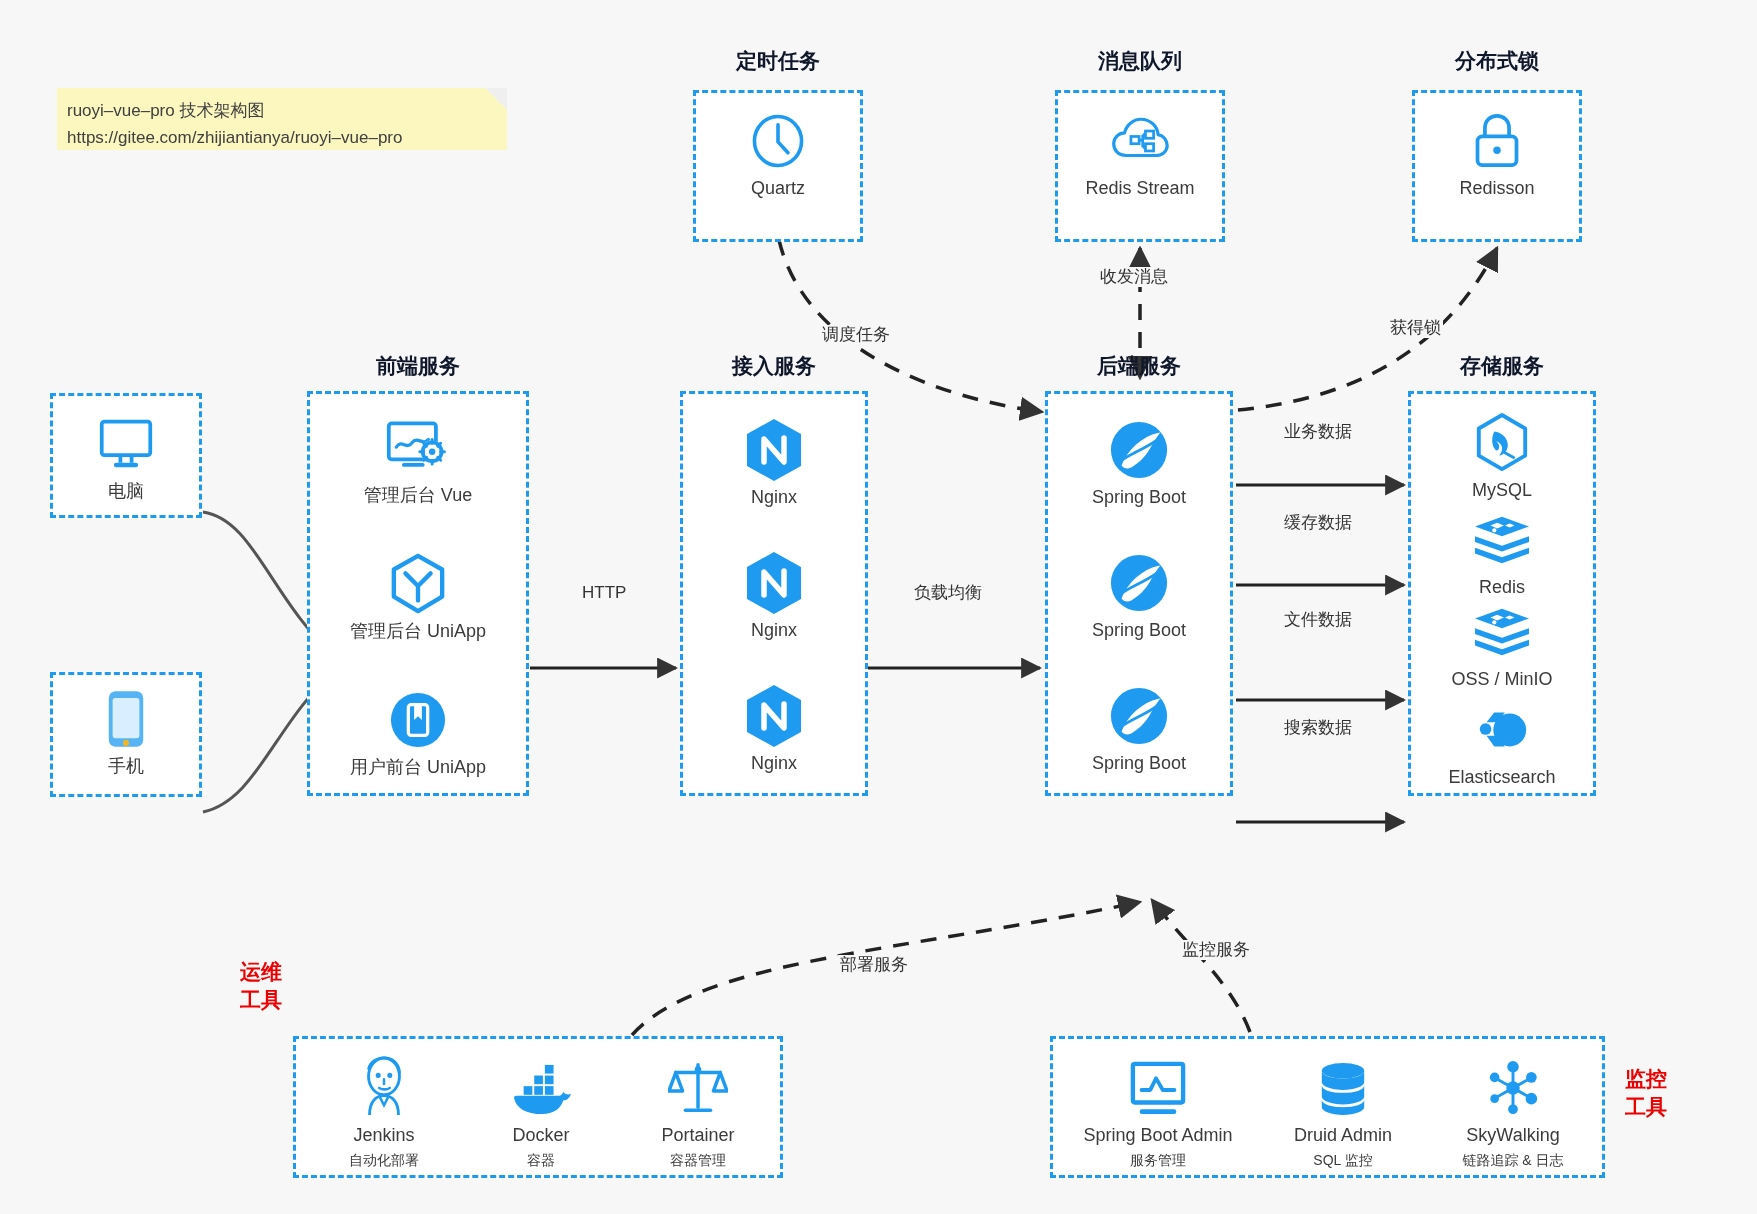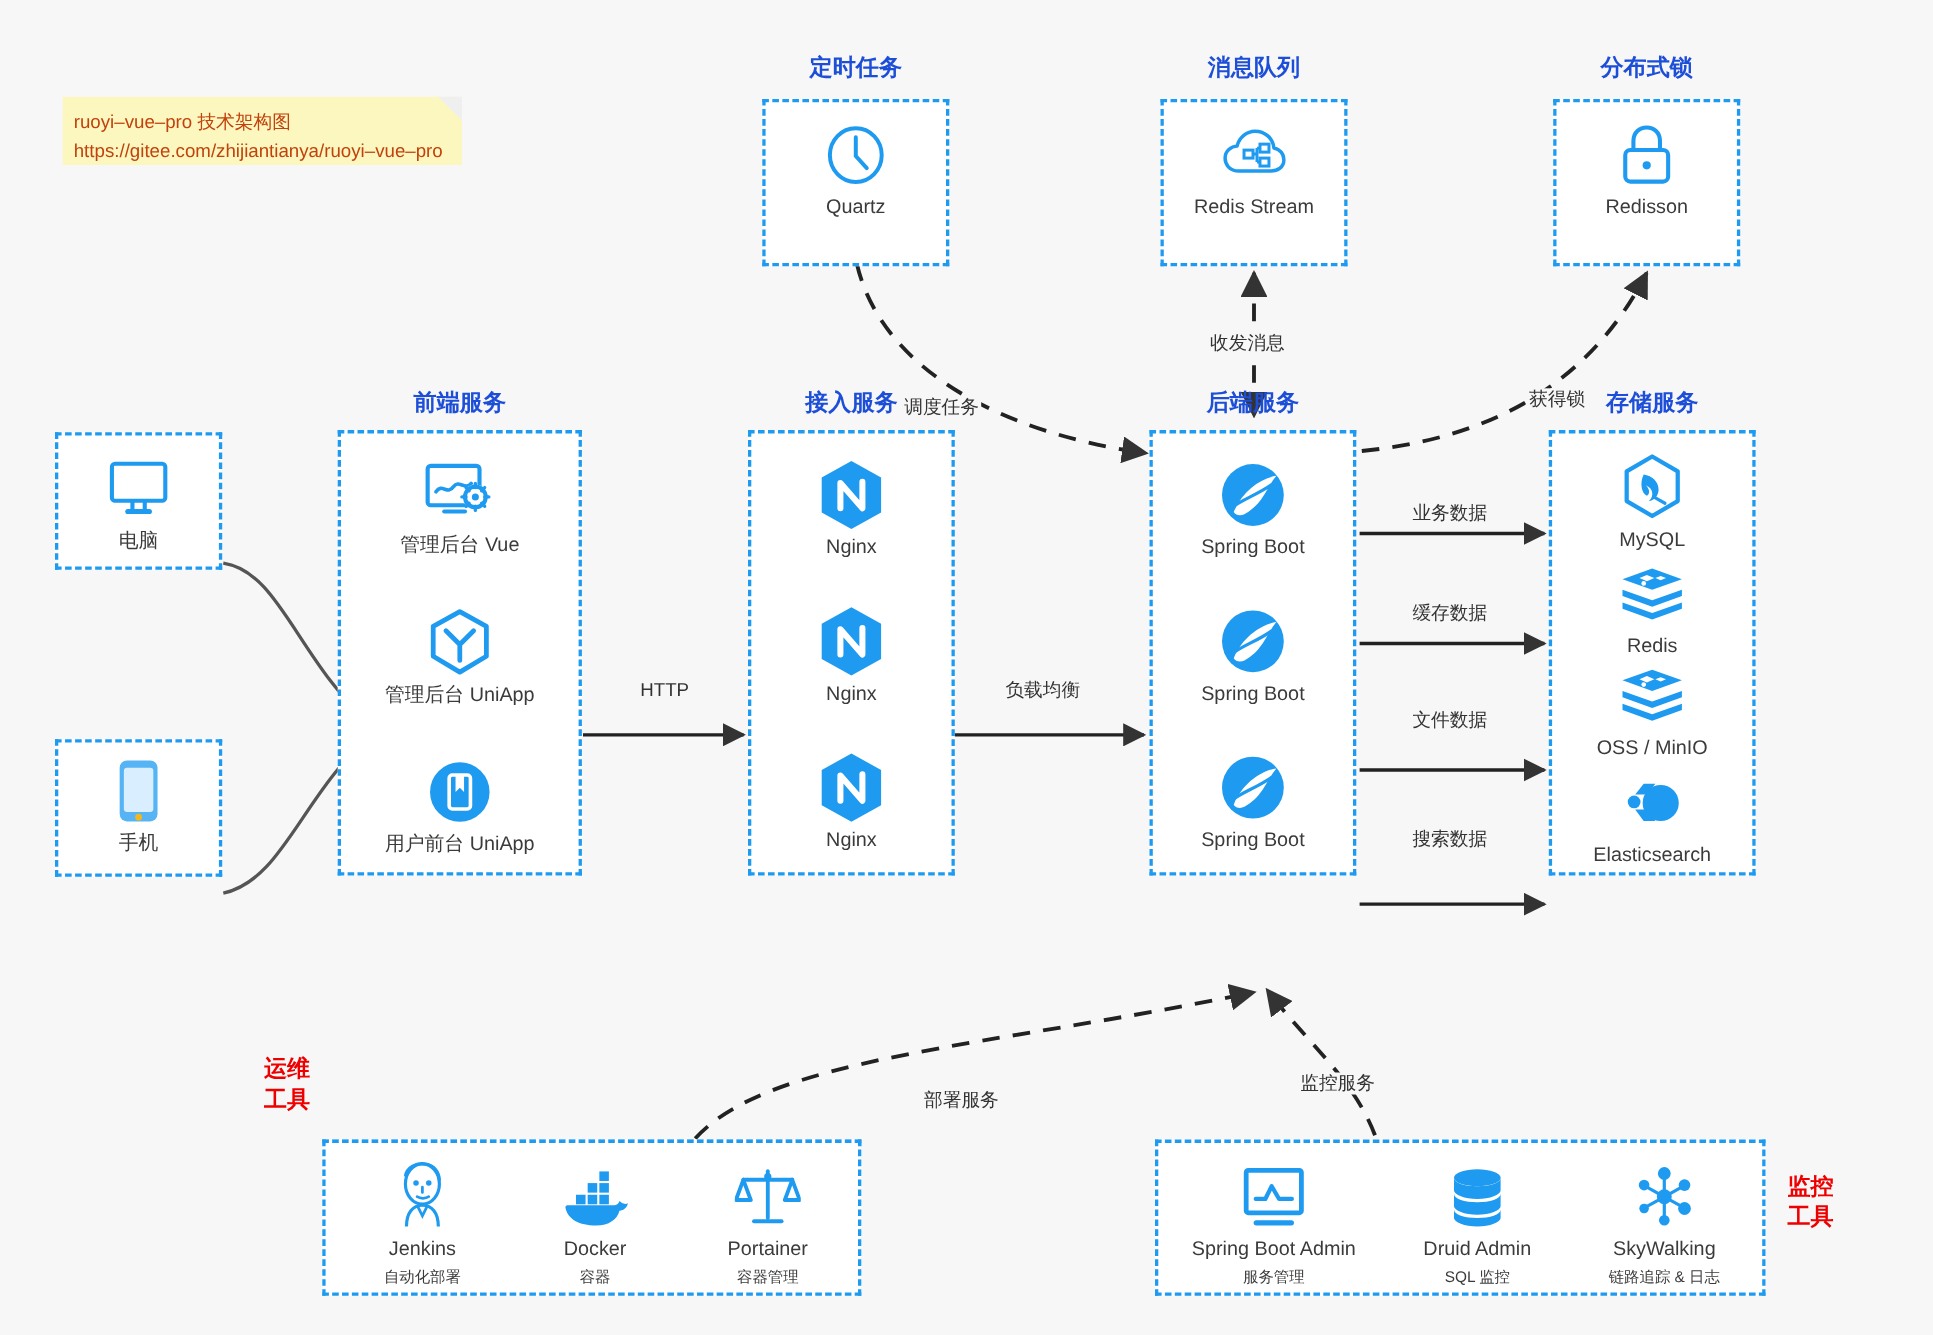--- a/index.html
+++ b/index.html
@@ -8,41 +8,41 @@
     background:#f7f7f7;
     font-family:"Liberation Sans","DejaVu Sans",sans-serif;
     position:relative;overflow:hidden;
     -webkit-font-smoothing:antialiased;
   }
   .canvas{position:absolute;inset:0;}
   svg.wires{position:absolute;left:0;top:0;width:1757px;height:1214px;pointer-events:none;}
 
   
   .note{
-    position:absolute;left:57px;top:88px;width:363px;height:62px;
+    position:absolute;left:57px;top:88px;width:450px;height:62px;
     background:#fbf7bf;
-    color:#c2410c;font-size:17px;line-height:27px;
+    color:#404040;font-size:17px;line-height:27px;
     padding:9px 12px 0 10px;box-sizing:border-box;
   }
   .note .fold{
     position:absolute;right:0;top:0;width:22px;height:22px;
     background:linear-gradient(225deg,#efefef 0 50%,transparent 50%);
   }
   .note-line{white-space:nowrap;}
 
   
   .box{
     position:absolute;
     border:3px dashed #1e9bf0;
     background:#fff;
     box-sizing:border-box;
   }
   .grouptitle{
     position:absolute;
-    color:#1d4ed8;font-weight:bold;font-size:21px;
+    color:#0f172a;font-weight:bold;font-size:21px;
     text-align:center;white-space:nowrap;
   }
   .sidetitle{
     position:absolute;
     color:#ee0000;font-weight:bold;font-size:21px;
     line-height:28px;text-align:center;white-space:nowrap;
   }
 
   
   .node{position:absolute;text-align:center;width:100%;left:0;}
@@ -52,21 +52,21 @@
   }
 
   .hnode{position:absolute;text-align:center;}
   .hnode .ico{height:66px;display:flex;align-items:flex-end;justify-content:center;}
   .hnode .cap{margin-top:6px;color:#3b3b3b;font-size:18px;line-height:25px;white-space:nowrap;}
   .hnode .cap2{color:#3b3b3b;font-size:14px;line-height:25px;white-space:nowrap;}
 
   
   .elabel{
     position:absolute;background:#f7f7f7;color:#333;
-    font-size:17px;line-height:20px;white-space:nowrap;padding:0 2px;margin-top:35px;
+    font-size:17px;line-height:20px;white-space:nowrap;padding:0 2px;
   }
 </style>
 </head>
 <body>
 
 <div class="canvas">
 
   <div class="note">
     <div class="fold"></div>
     <div class="note-line">ruoyi–vue–pro 技术架构图</div>

